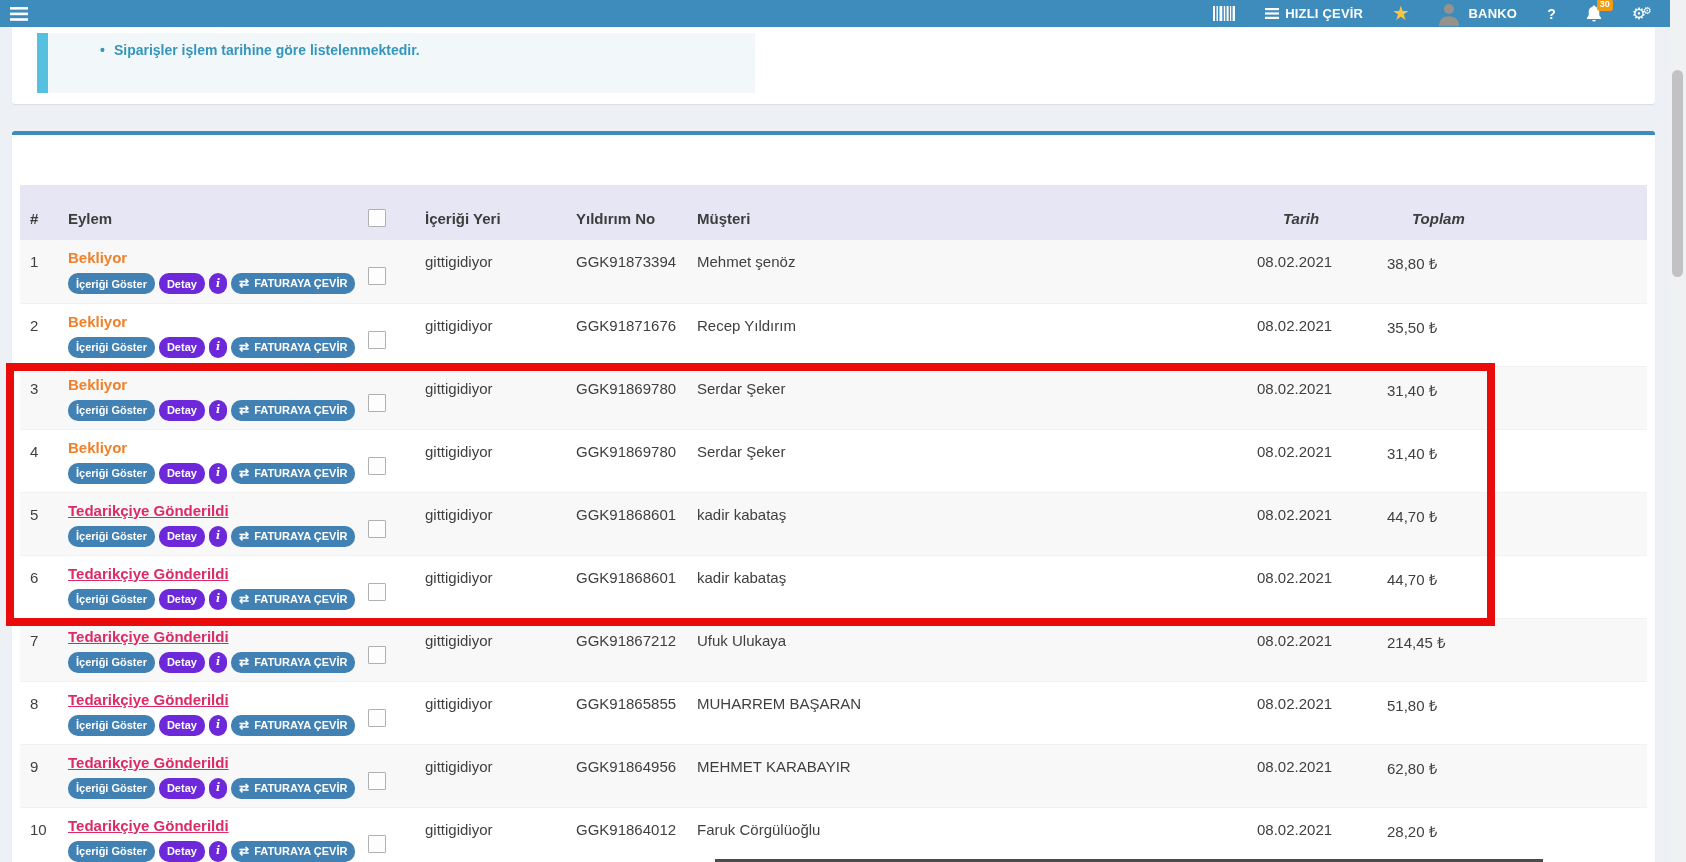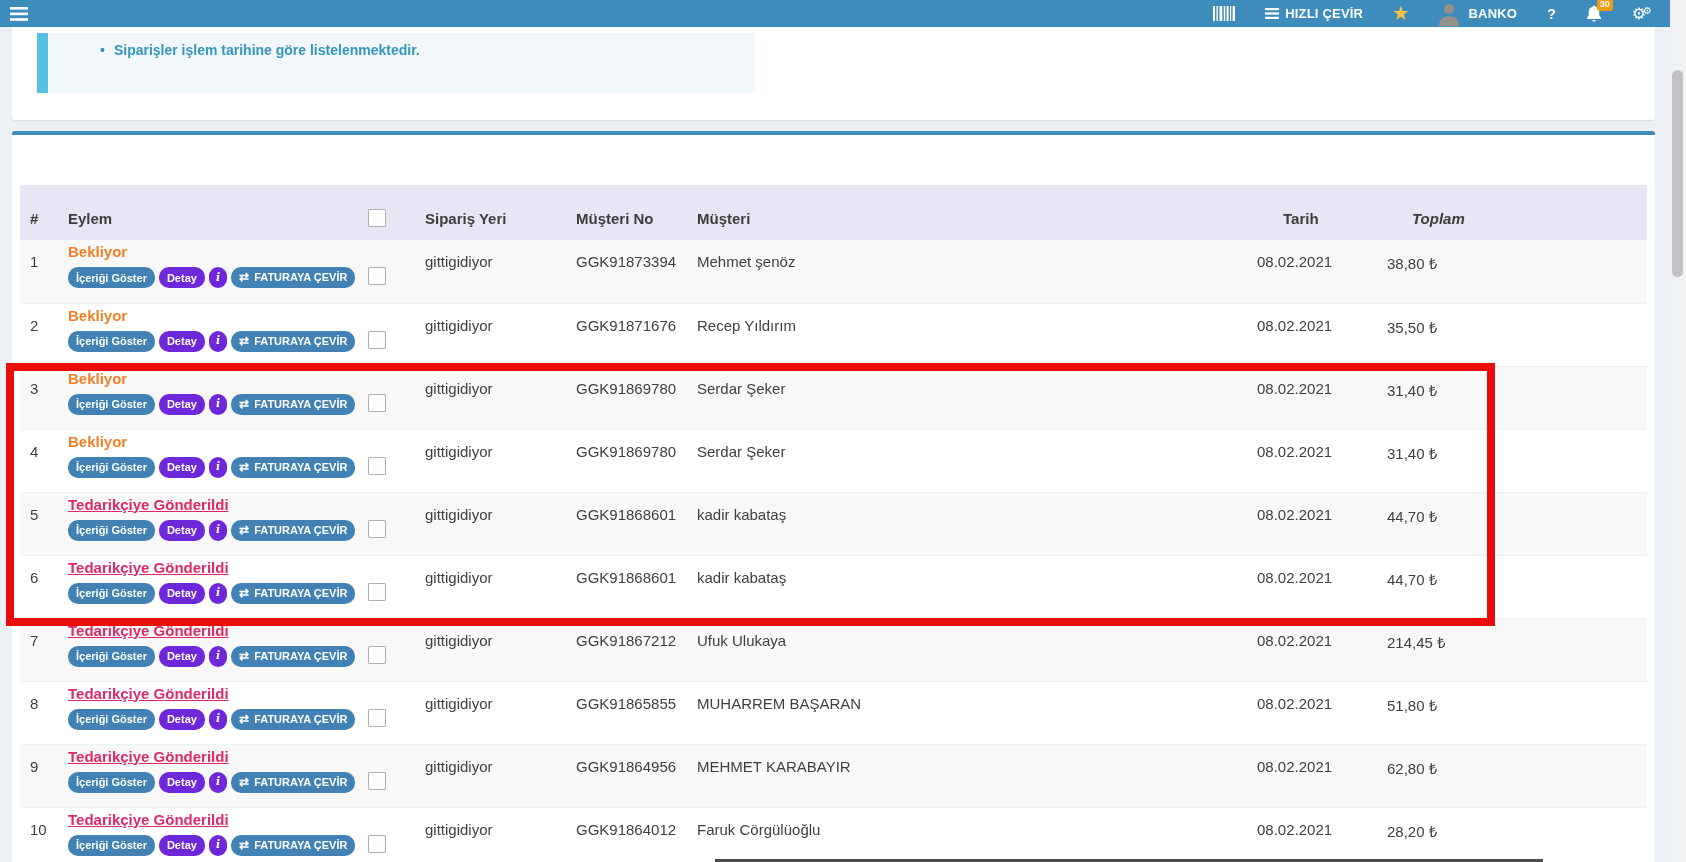--- a/index.html
+++ b/index.html
@@ -15,38 +15,38 @@
   .tb-label { letter-spacing:.2px; }
   .star-icon { color:#f6c544; font-size:17px; line-height:1; }
   .q-icon { margin-right:6px; display:inline-flex; }
   .bell-wrap { position:relative; display:inline-flex;justify-content:center; }
   .badge { position:absolute; top:-6px; right:-11px; background:#f39c12; color:#fff; font-size:9px; font-weight:700; padding:1px 3px; border-radius:3px; line-height:1.1; }
   .cogs { font-size:16px; line-height:1; font-family:"DejaVu Sans", sans-serif; }
   .cogs .small { font-size:10px; vertical-align:top; margin-left:-3px; }
   .qmark { font-size:14px; }
 
   
-  .panel1 { position:absolute; left:12px; top:27px; width:1643px; height:93px; background:#fff; border-radius:0 0 3px 3px; box-shadow:0 1px 1px rgba(0,0,0,.08); }
+  .panel1 { position:absolute; left:12px; top:27px; width:1643px; height:77px; background:#fff; border-radius:0 0 3px 3px; box-shadow:0 1px 1px rgba(0,0,0,.08); }
   .notice { position:absolute; left:25px; top:6px; width:718px; height:60px; background:#f2f7fa; border-left:11px solid #56c0e0; padding:7px 10px 0 52px; }
   .notice-line { color:#3596bb; font-size:14px; font-weight:700; line-height:20px; white-space:nowrap; }
   .notice-line .bullet { margin-right:9px; }
   .x-circle { display:inline-block; width:16px; height:16px; border-radius:50%; background:#d9453a; color:#fff; font-size:11px; font-weight:700; text-align:center; line-height:16px; margin:0 12px 0 8px; vertical-align:-3px; }
 
   .panel2 { position:absolute; left:12px; top:131px; width:1643px; height:760px; background:#fff; border-top:4px solid #3d8cbb; border-radius:3px 3px 0 0; box-shadow:0 1px 1px rgba(0,0,0,.08); }
 
   
   table.orders { border-collapse:collapse; table-layout:fixed; width:1627px; margin:50px 0 0 8px; }
   .orders th { background:#e6e6f5; height:55px; text-align:left; vertical-align:middle; font-size:15px; font-weight:700; color:#3d3d3d; padding:12px 0 0 10px; }
-  .orders th.h-tarih { padding-left:36px; }
+  .orders th.h-tarih { padding-left:36px;font-style:italic; }
   .orders th.h-toplam { padding-left:35px;font-style:italic; }
   .orders td { height:63px; vertical-align:top; padding:13px 0 0 10px; font-size:15px; color:#3f3f3f; border-bottom:1px solid #f1f1f1; }
   .orders tr.odd td { background:#f8f8f8; }
   .orders tr.even td { background:#ffffff; }
   .c-num { color:#555; font-size:14px; }
-  td.c-eylem { padding-top:3px; }
+  td.c-eylem { padding-top:9px; }
   .status { font-size:15px; font-weight:700; margin-left:0; }
   .status.waiting { color:#f0802a; }
   .status.sent { color:#dc2a67;text-decoration:underline; }
   .btns { display:flex; margin-top:7px; }
   .btn { border:none; color:#fff; font-family:"Liberation Sans", sans-serif; font-size:11px; font-weight:600; padding:4px 8px 4px; margin-right:4px; border-radius:10px; cursor:pointer; white-space:nowrap; line-height:1.1; }
   .btn.steel { background:#4181b3; }
   .btn.cyan { background:#6d28d9; }
   .btn.info { font-style:italic; font-weight:700; font-family:"DejaVu Serif", serif; padding:4px 7px; }
   .xch { margin-right:5px; font-size:12px; }
   td.c-check, th.c-check { padding:0; }
@@ -147,22 +147,22 @@
           <col style="width:560px">
           <col style="width:130px">
           <col style="width:120px">
           <col style="width:150px">
       </colgroup>
       <thead>
         <tr>
           <th>#</th>
           <th>Eylem</th>
           <th class="c-check"><span class="checkbox"></span></th>
-          <th>Sipariş Yeri</th>
-          <th>Müşteri No</th>
+          <th>İçeriği Yeri</th>
+          <th>Yıldırım No</th>
           <th>Müşteri</th>
           <th class="h-tarih">Tarih</th>
           <th class="h-toplam">Toplam</th>
           <th></th>
         </tr>
       </thead>
       <tbody>
           <tr class="odd">
             <td class="c-num">1</td>
             <td class="c-eylem">

